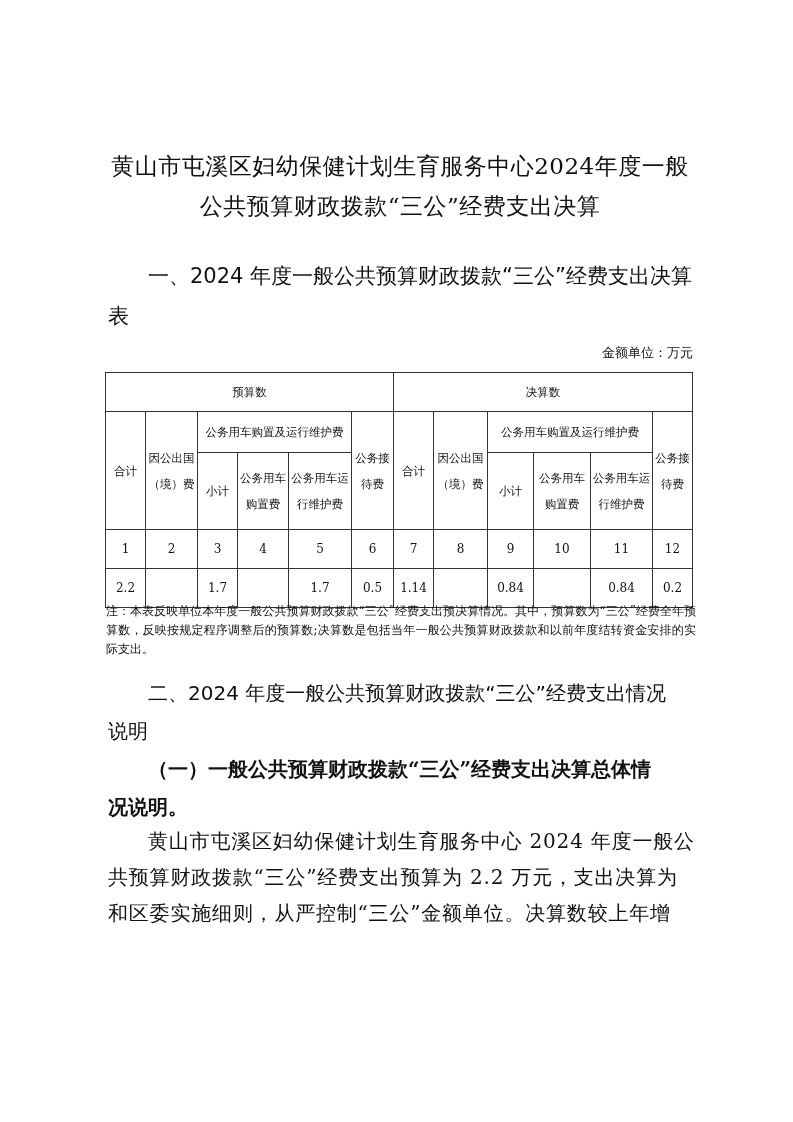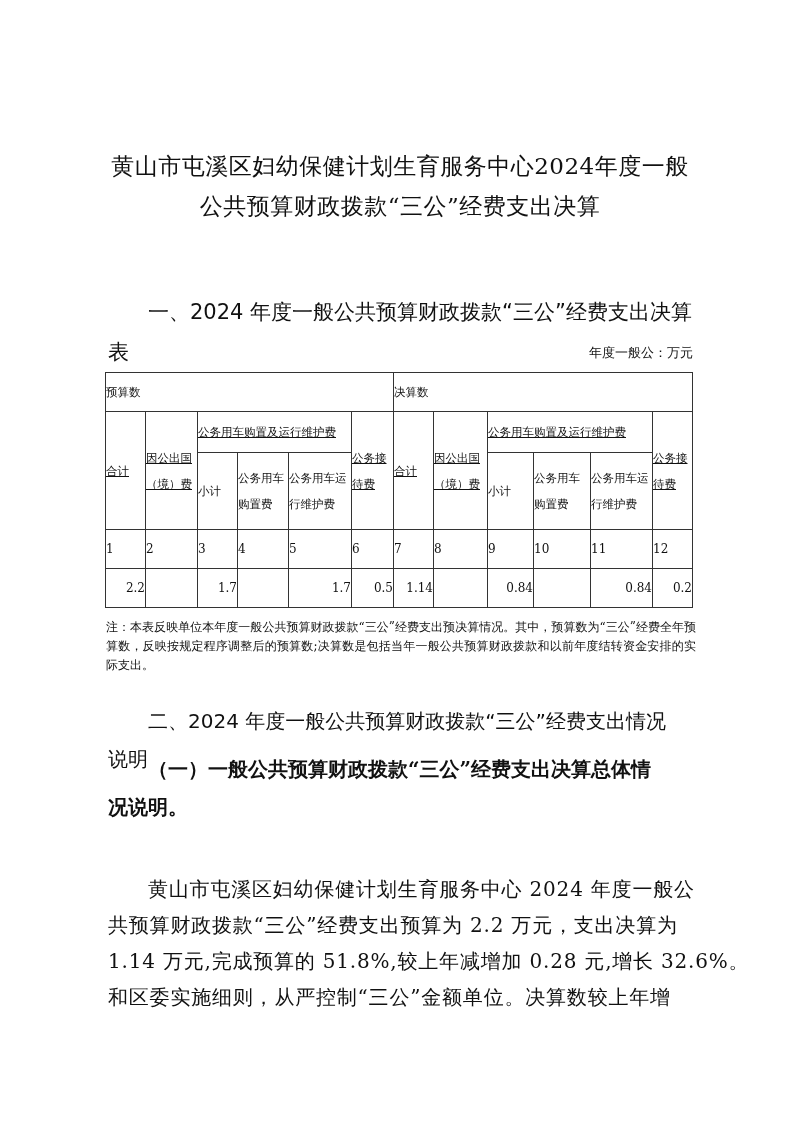--- a/index.html
+++ b/index.html
@@ -8,57 +8,57 @@
   .sans { font-family: "DejaVu Sans", "Liberation Sans", sans-serif; }
 
   .doc-title {
     position: absolute; left: 100px; width: 600px; top: 146px;
     text-align: center; font-size: 23px; font-weight: normal; line-height: 40px;
     letter-spacing: 0.5px;
   }
   .doc-title div { white-space: nowrap; }
 
   .h1 { position: absolute; left: 108px; width: 590px; font-size: 21px; line-height: 40px; }
-  .h1 .indent { padding-left: 40px; margin-top: 36px; }
+  .h1 .indent { padding-left: 40px; }
 
   .unit { position: absolute; right: 100px; top: 344px; font-size: 13px; }
 
   table.sg {
     position: absolute; left: 105px; top: 372px; border-collapse: collapse;
     font-size: 11.5px; table-layout: fixed;
   }
-  table.sg td { border: 1.3px solid #333; vertical-align: middle; padding: 0; line-height: 26px; }
-  table.sg td.num { text-align: right; padding-right: 0; font-size: 12px; }
+  table.sg td { border: 1.3px solid #333; text-align: center; vertical-align: middle; padding: 0; line-height: 26px; }
+  table.sg td.num { text-align: center; padding-right: 0; font-size: 12px; }
   .r1 td { height: 38px; }
-  .r2 td { height: 40px; text-decoration: underline; }
+  .r2 td { height: 40px; }
   .r3 td { height: 76px; margin-top: 40px; }
   .r4 td { height: 38px; font-size: 12px; }
   .r5 td { height: 38px; }
 
-  .note { position: absolute; left: 106px; width: 590px; top: 618px; font-size: 12px; line-height: 19px; text-align: justify; }
+  .note { position: absolute; left: 106px; width: 590px; top: 602px; font-size: 12px; line-height: 19px; text-align: justify; }
 
   .h2 { position: absolute; left: 108px; width: 590px; font-size: 20px; line-height: 38px; }
   .h3 { position: absolute; left: 108px; width: 590px; font-size: 20px; font-weight: bold; line-height: 38px; }
   .para { position: absolute; left: 108px; width: 592px; top: 823px; font-size: 20px; line-height: 36px; letter-spacing: 0.8px; text-align: justify; }
   .para div { white-space: nowrap; }
 </style>
 </head>
 <body>
 
 <div class="doc-title serif">
   <div>黄山市屯溪区妇幼保健计划生育服务中心2024年度一般</div>
   <div>公共预算财政拨款“三公”经费支出决算</div>
 </div>
 
 <div class="h1 sans" style="top:256px;">
   <div class="indent">一、2024 年度一般公共预算财政拨款“三公”经费支出决算</div>
   <div>表</div>
 </div>
 
-<div class="unit serif">年度一般公：万元</div>
+<div class="unit serif">金额单位：万元</div>
 
 <table class="sg serif">
   <colgroup>
     <col style="width:40px">
       <col style="width:52px">
       <col style="width:40px">
       <col style="width:51px">
       <col style="width:63px">
       <col style="width:42px">
     <col style="width:40px">
@@ -141,28 +141,27 @@
     <td class="num">0.84</td>
     <td class="num"></td>
     <td class="num">0.84</td>
     <td class="num">0.2</td>
   </tr>
 </tbody>
   </table>
 
 <div class="note serif">注：本表反映单位本年度一般公共预算财政拨款“三公”经费支出预决算情况。其中，预算数为“三公”经费全年预算数，反映按规定程序调整后的预算数;决算数是包括当年一般公共预算财政拨款和以前年度结转资金安排的实际支出。</div>
 
-<div class="h2 sans" style="top:702px;">
+<div class="h2 sans" style="top:674px;">
   <div style="padding-left:40px;">二、2024 年度一般公共预算财政拨款“三公”经费支出情况</div>
   <div>说明</div>
 </div>
 
 <div class="h3 serif" style="top:750px;">
   <div style="padding-left:40px;">（一）一般公共预算财政拨款“三公”经费支出决算总体情</div>
   <div>况说明。</div>
 </div>
 
 <div class="para serif">
-  <div style="padding-left:40px;margin-top:48px;">黄山市屯溪区妇幼保健计划生育服务中心 2024 年度一般公</div>
+  <div style="padding-left:40px;">黄山市屯溪区妇幼保健计划生育服务中心 2024 年度一般公</div>
   <div>共预算财政拨款“三公”经费支出预算为 2.2 万元，支出决算为</div>
-  <div>1.14 万元,完成预算的 51.8%,较上年减增加 0.28 元,增长 32.6%。</div>
   <div>和区委实施细则，从严控制“三公”金额单位。决算数较上年增</div>
 </div>
 
 </body></html>

